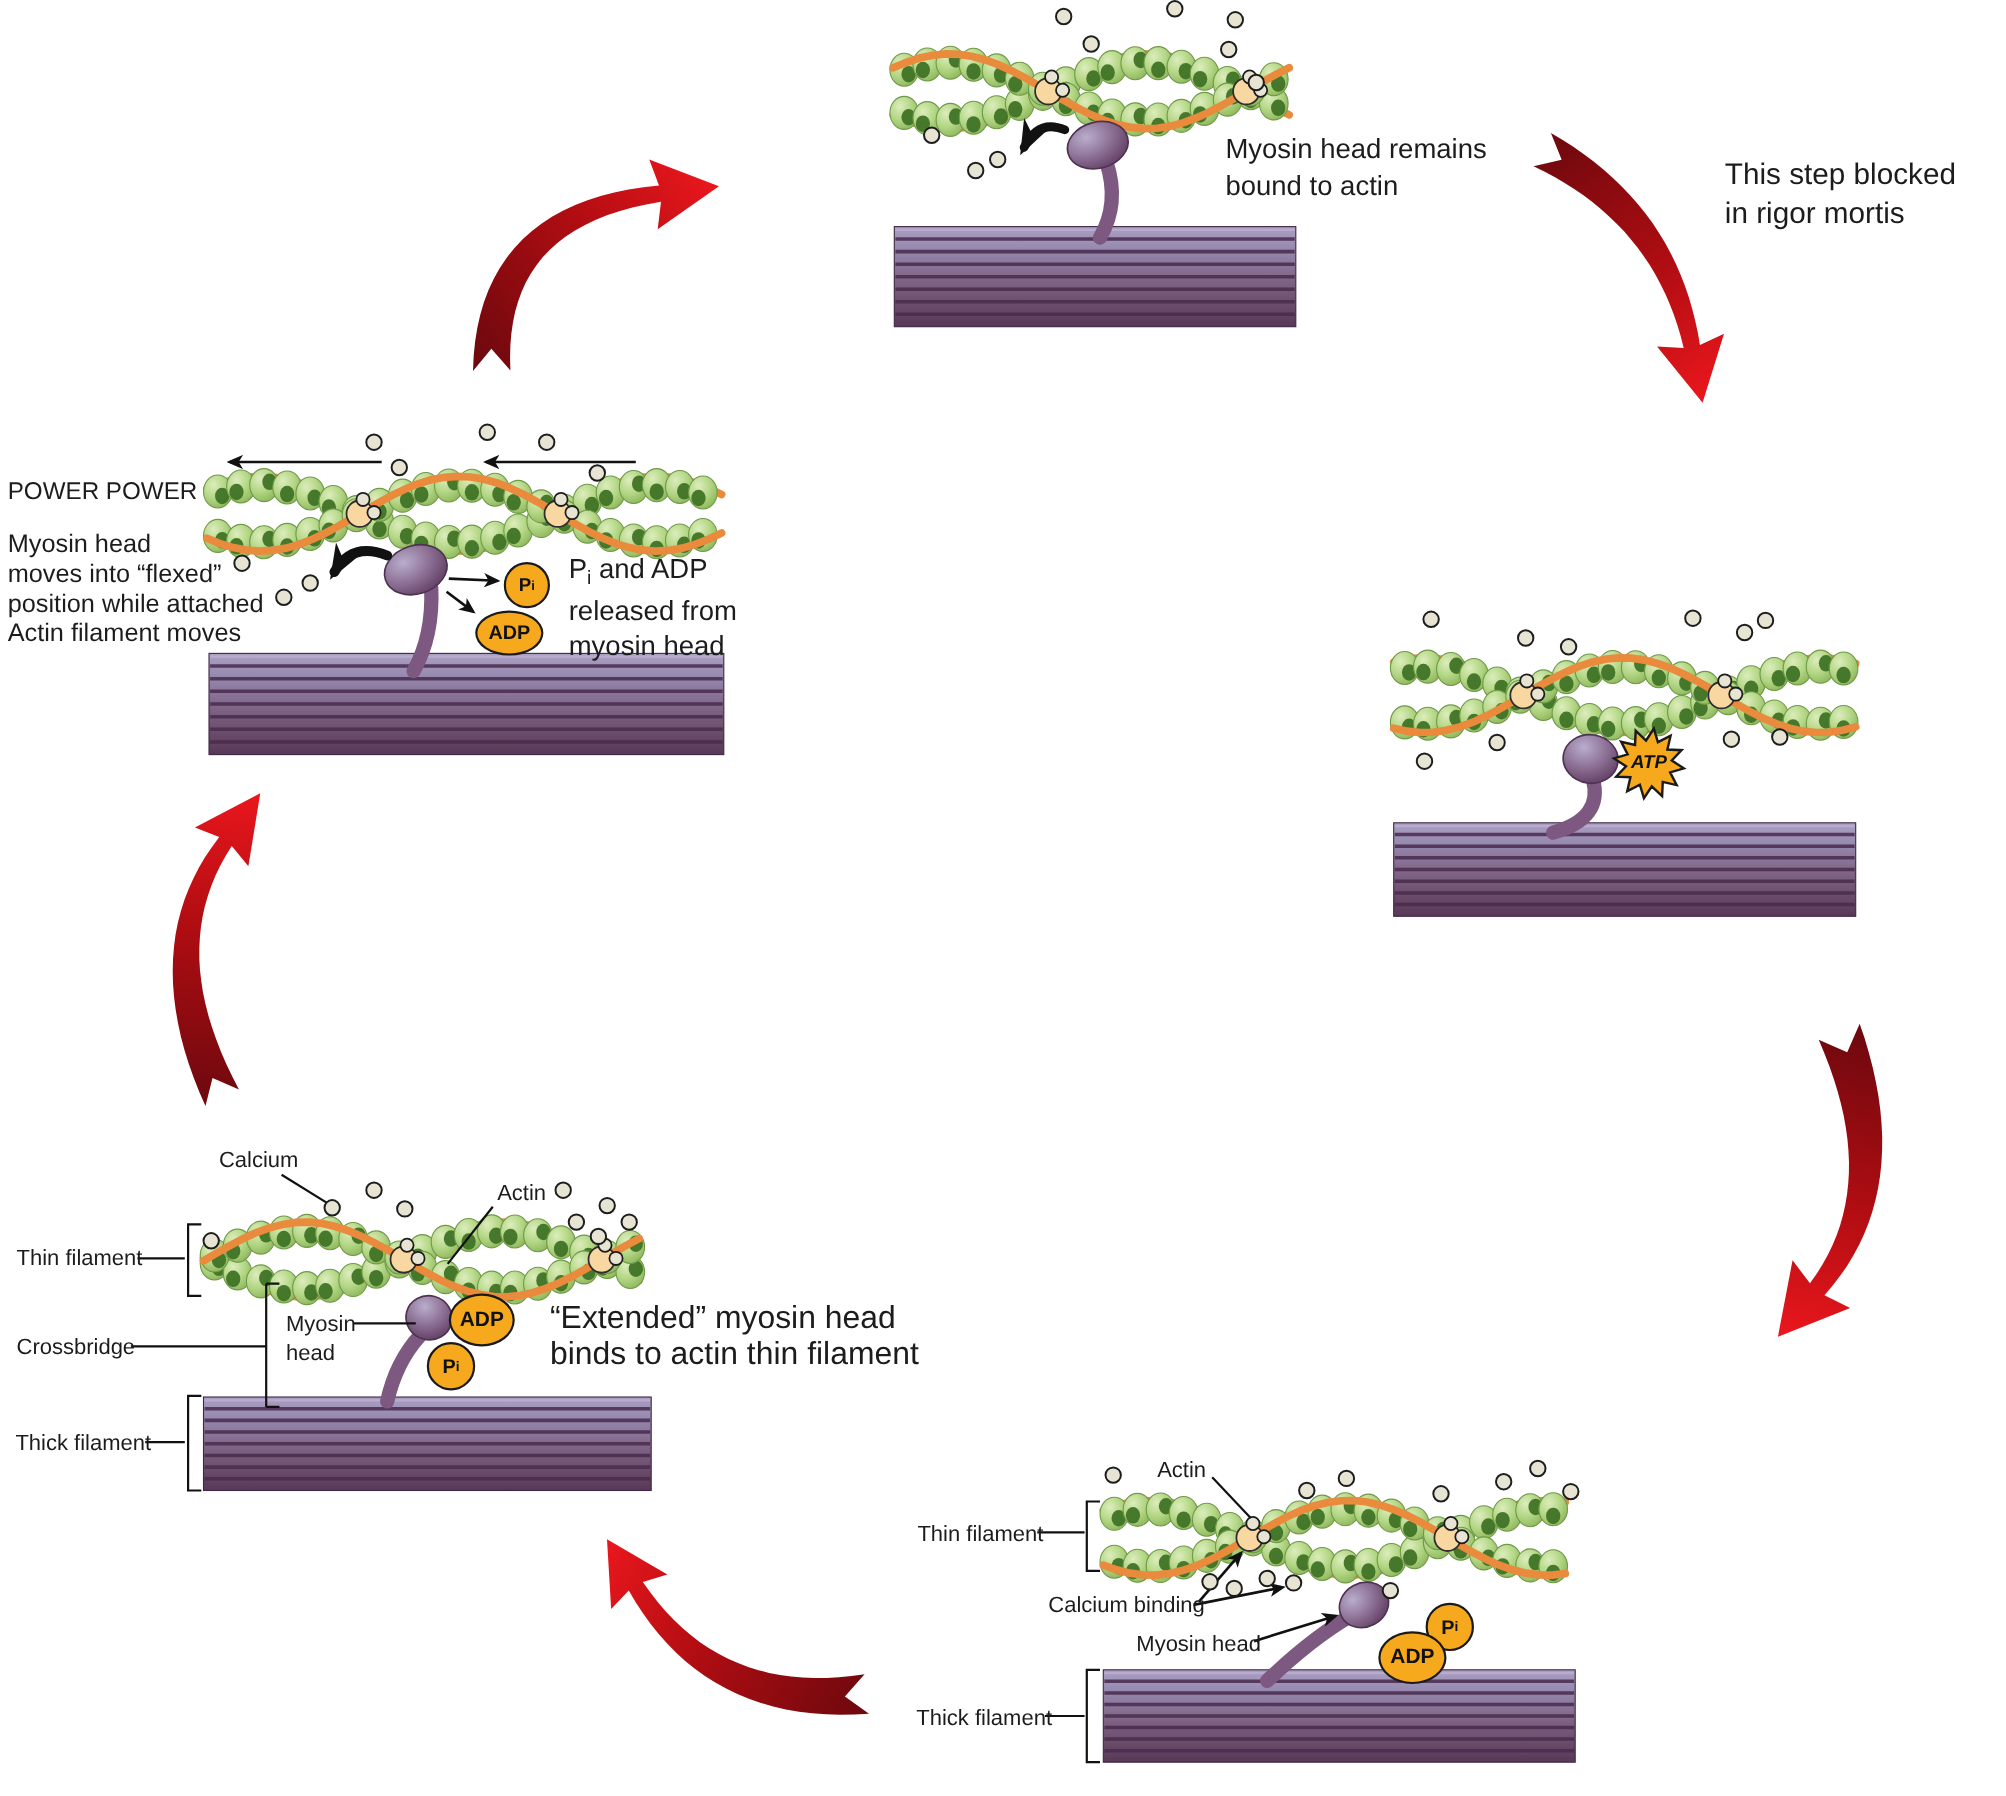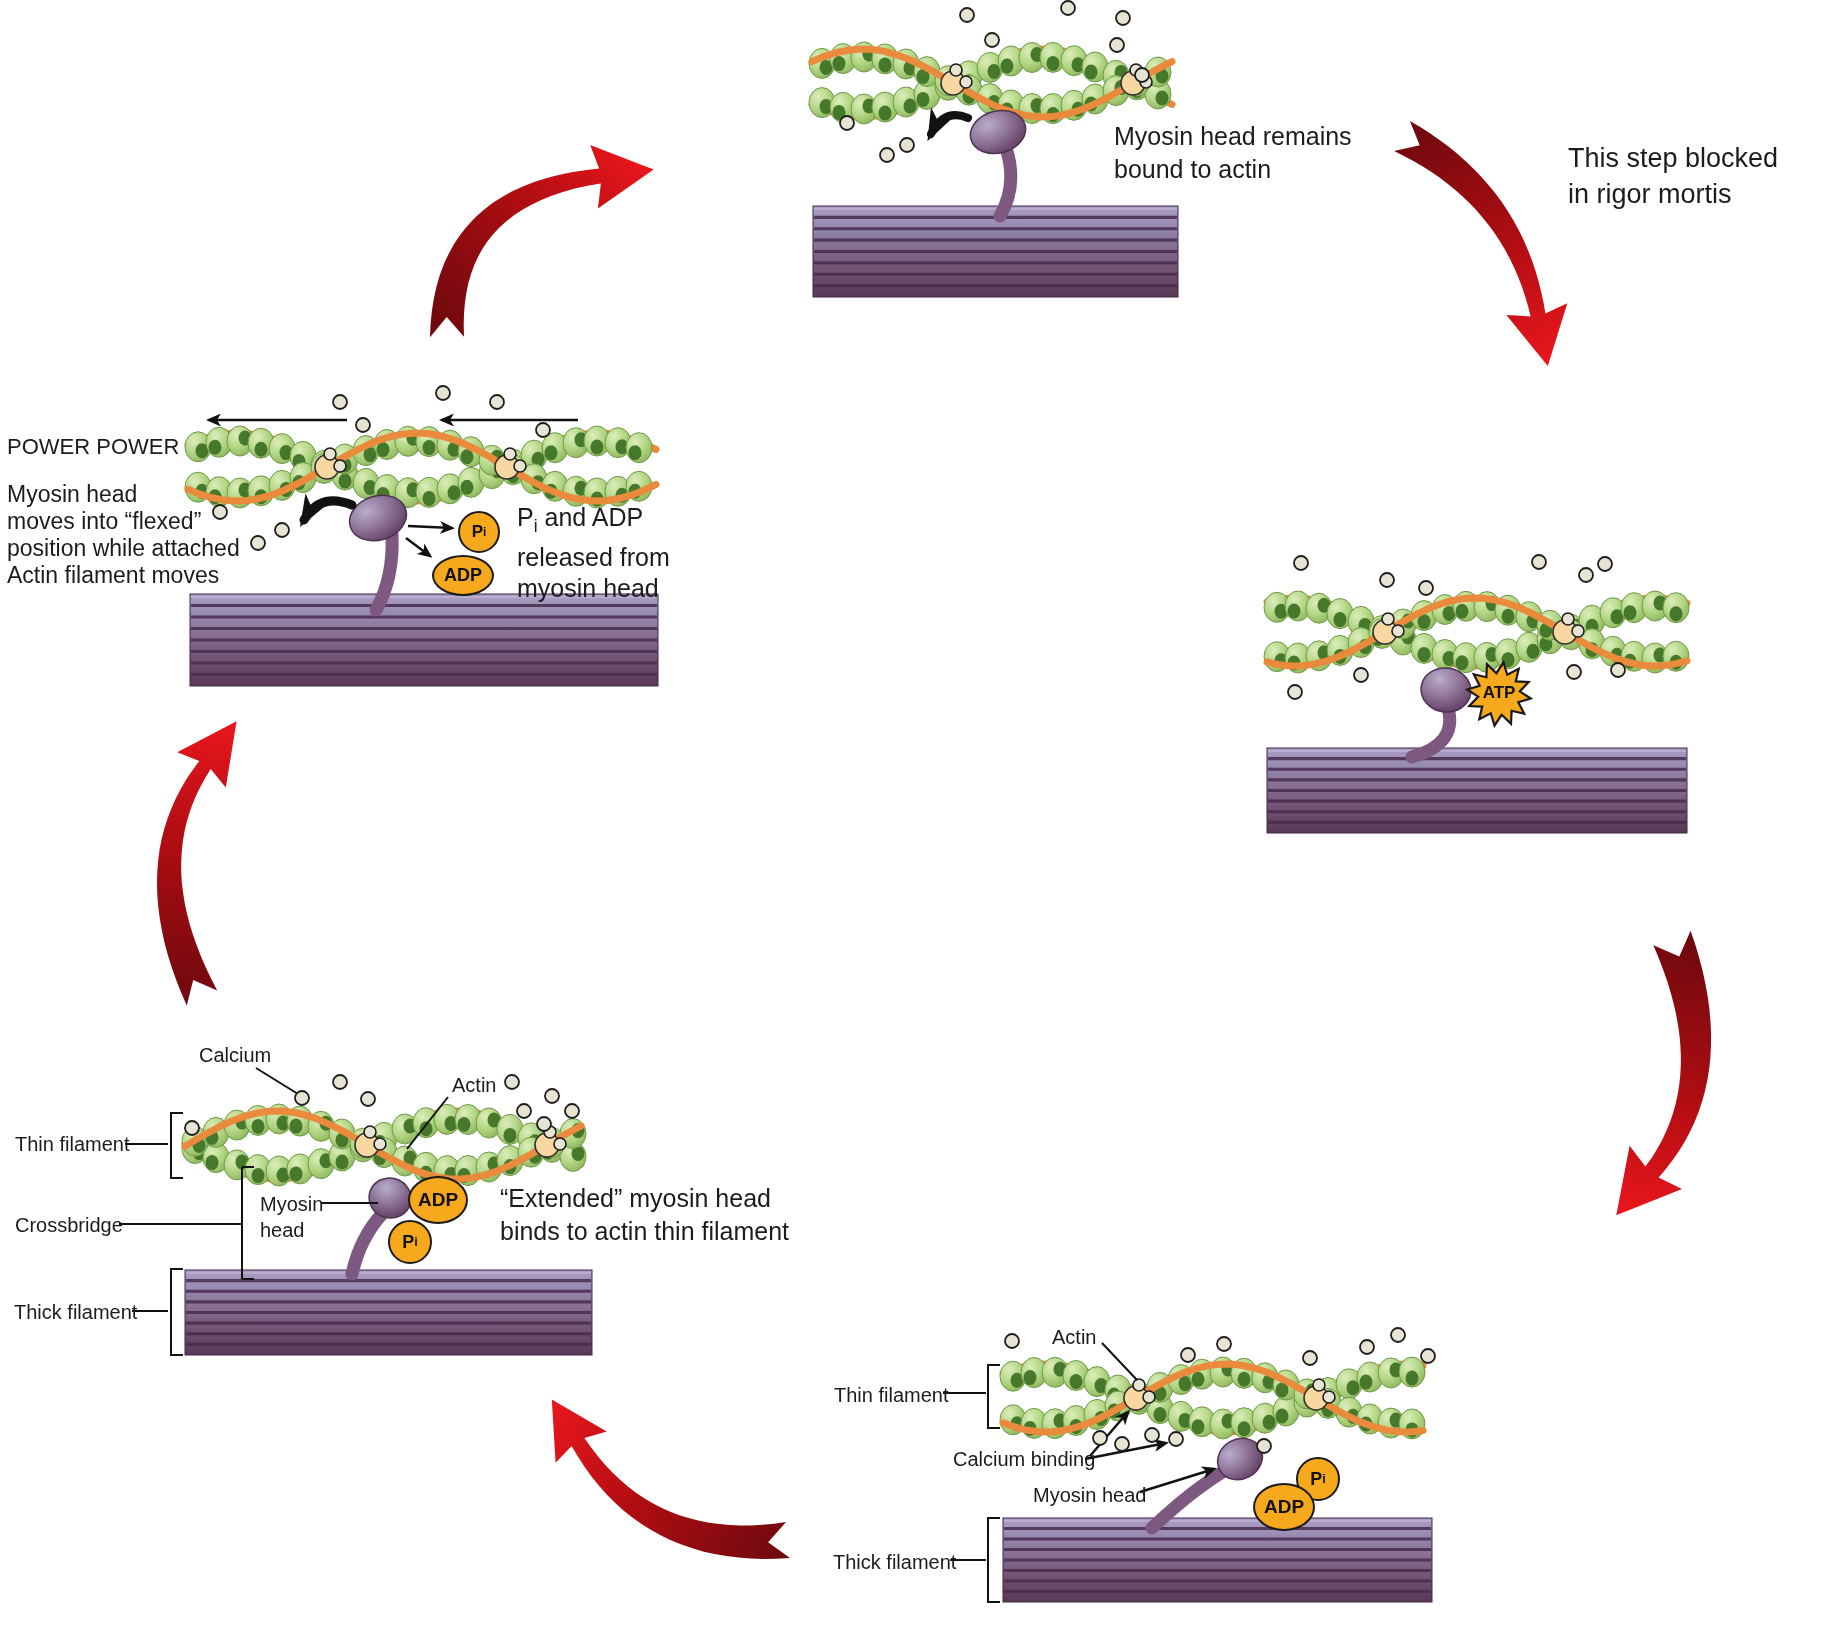--- a/index.html
+++ b/index.html
@@ -6,21 +6,21 @@
   #stage{position:relative;width:1824px;height:1633px;background:#fff;overflow:hidden;
          font-family:"Liberation Sans",sans-serif;}
   #scene{position:absolute;left:0;top:0;z-index:1;}
   .lbl{position:absolute;color:#1c1c1c;font-family:"Liberation Sans",sans-serif;
        white-space:nowrap;z-index:5;}
   .blk{display:block;}
   sub{font-size:0.7em;}
   .token{position:absolute;background:#f6a91d;border:2.2px solid #1a1a1a;border-radius:50%;
          display:flex;align-items:center;justify-content:center;font-weight:bold;color:#111;
          z-index:6;font-family:"Liberation Sans",sans-serif;}
-  .starlbl{position:absolute;z-index:6;font-weight:bold;color:#111;text-align:center;}
+  .starlbl{position:absolute;z-index:6;font-weight:bold;color:#111;text-align:center;font-style:italic;}
 </style>
 </head>
 <body>
 
 <div id="stage">
 
   <svg id="scene" width="1824" height="1633" viewBox="0 0 1824 1633">
 <defs>
  <radialGradient id="gBead" cx="35%" cy="30%" r="80%">
    <stop offset="0" stop-color="#dcedbc"></stop>
@@ -844,21 +844,21 @@
 
   <div class="lbl" style="left:199px;top:1044px;font-size:20px">Calcium</div>
   <div class="lbl" style="left:452px;top:1074px;font-size:20px">Actin</div>
   <div class="lbl" style="left:15px;top:1133px;font-size:20px">Thin filament</div>
   <div class="lbl" style="left:260px;top:1191px;font-size:20px;line-height:26px">
     <span class="blk">Myosin</span>
     <span class="blk">head</span>
   </div>
   <div class="lbl" style="left:15px;top:1214px;font-size:20px">Crossbridge</div>
   <div class="lbl" style="left:14px;top:1301px;font-size:20px">Thick filament</div>
-  <div class="lbl" style="left:500px;top:1182px;font-size:25px;line-height:33px">
+  <div class="lbl" style="left:500px;top:1182px;font-size:29px;line-height:33px">
     <span class="blk">“Extended” myosin head</span>
     <span class="blk">binds to actin thin filament</span>
   </div>
   <div class="token" style="left:408px;top:1176px;width:56px;height:44px;font-size:19px">ADP</div>
   <div class="token" style="left:388px;top:1220px;width:40px;height:40px;font-size:18px">
       <span>P</span>
       <sub>i</sub>
     </div>
 
   <div class="lbl" style="left:7px;top:434px;font-size:22px">POWER POWER</div>

